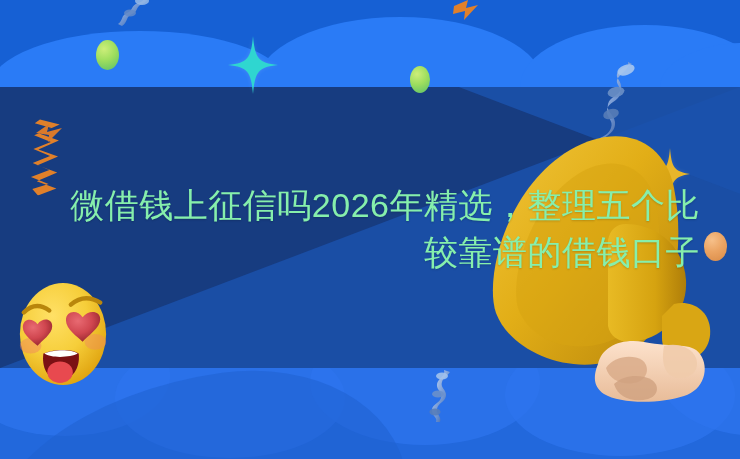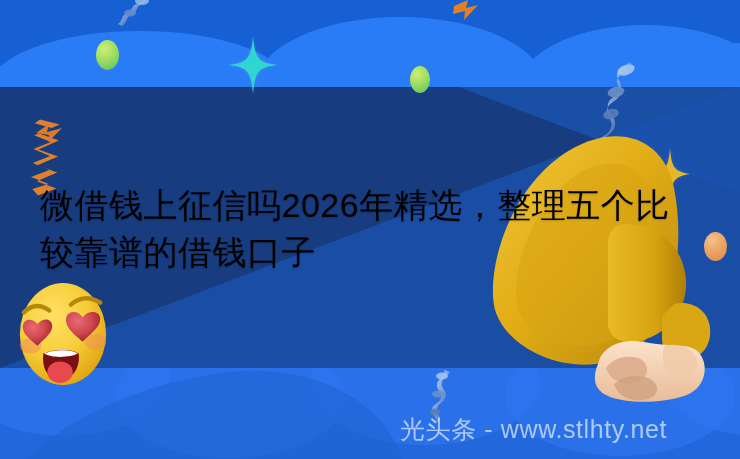--- a/index.html
+++ b/index.html
@@ -135,22 +135,22 @@
     left: 14px; top: 281px;
     width: 98px; height: 106px;
   }
 
   
   .title {
     position: absolute;
     left: 40px;
     top: 182px;
     width: 660px;
-    text-align: left;
-    color: #000000;
+    text-align: right;
+    color: #86efac;
     font-size: 34px;
     line-height: 47px;
     font-weight: 400;
     letter-spacing: .5px;
     font-family: "Liberation Sans", "DejaVu Sans", sans-serif;
     text-shadow: 0 1px 2px rgba(0,0,0,.18);
     white-space: pre-wrap;
   }
 
   
@@ -343,15 +343,14 @@
     <path d="M24 44 C19 37 9 38 9 47 C9 55 20 62 24 66 C28 61 39 54 39 46 C39 38 29 37 24 44 Z" fill="url(#heart)"></path>
     <path d="M70 37 C65 29 53 30 53 40 C53 49 65 57 70 62 C75 56 88 48 88 39 C88 30 76 29 70 37 Z" fill="url(#heart)"></path>
 
     <path d="M30 74 C38 70 58 68 66 74 C68 90 58 102 46 101 C34 100 28 88 30 74 Z" fill="#7B1014"></path>
     <path d="M31 74 C39 70 58 69 65 74 C58 78 38 79 31 74 Z" fill="#FFFFFF"></path>
     <ellipse cx="47" cy="93" rx="13" ry="11" fill="#E8494F"></ellipse>
   </svg>
 
   <div class="title">微借钱上征信吗2026年精选，整理五个比较靠谱的借钱口子</div>
 
-  <div class="watermark">光头条 - www.stlhty.net</div>
 
 </div>
 
 </body></html>

